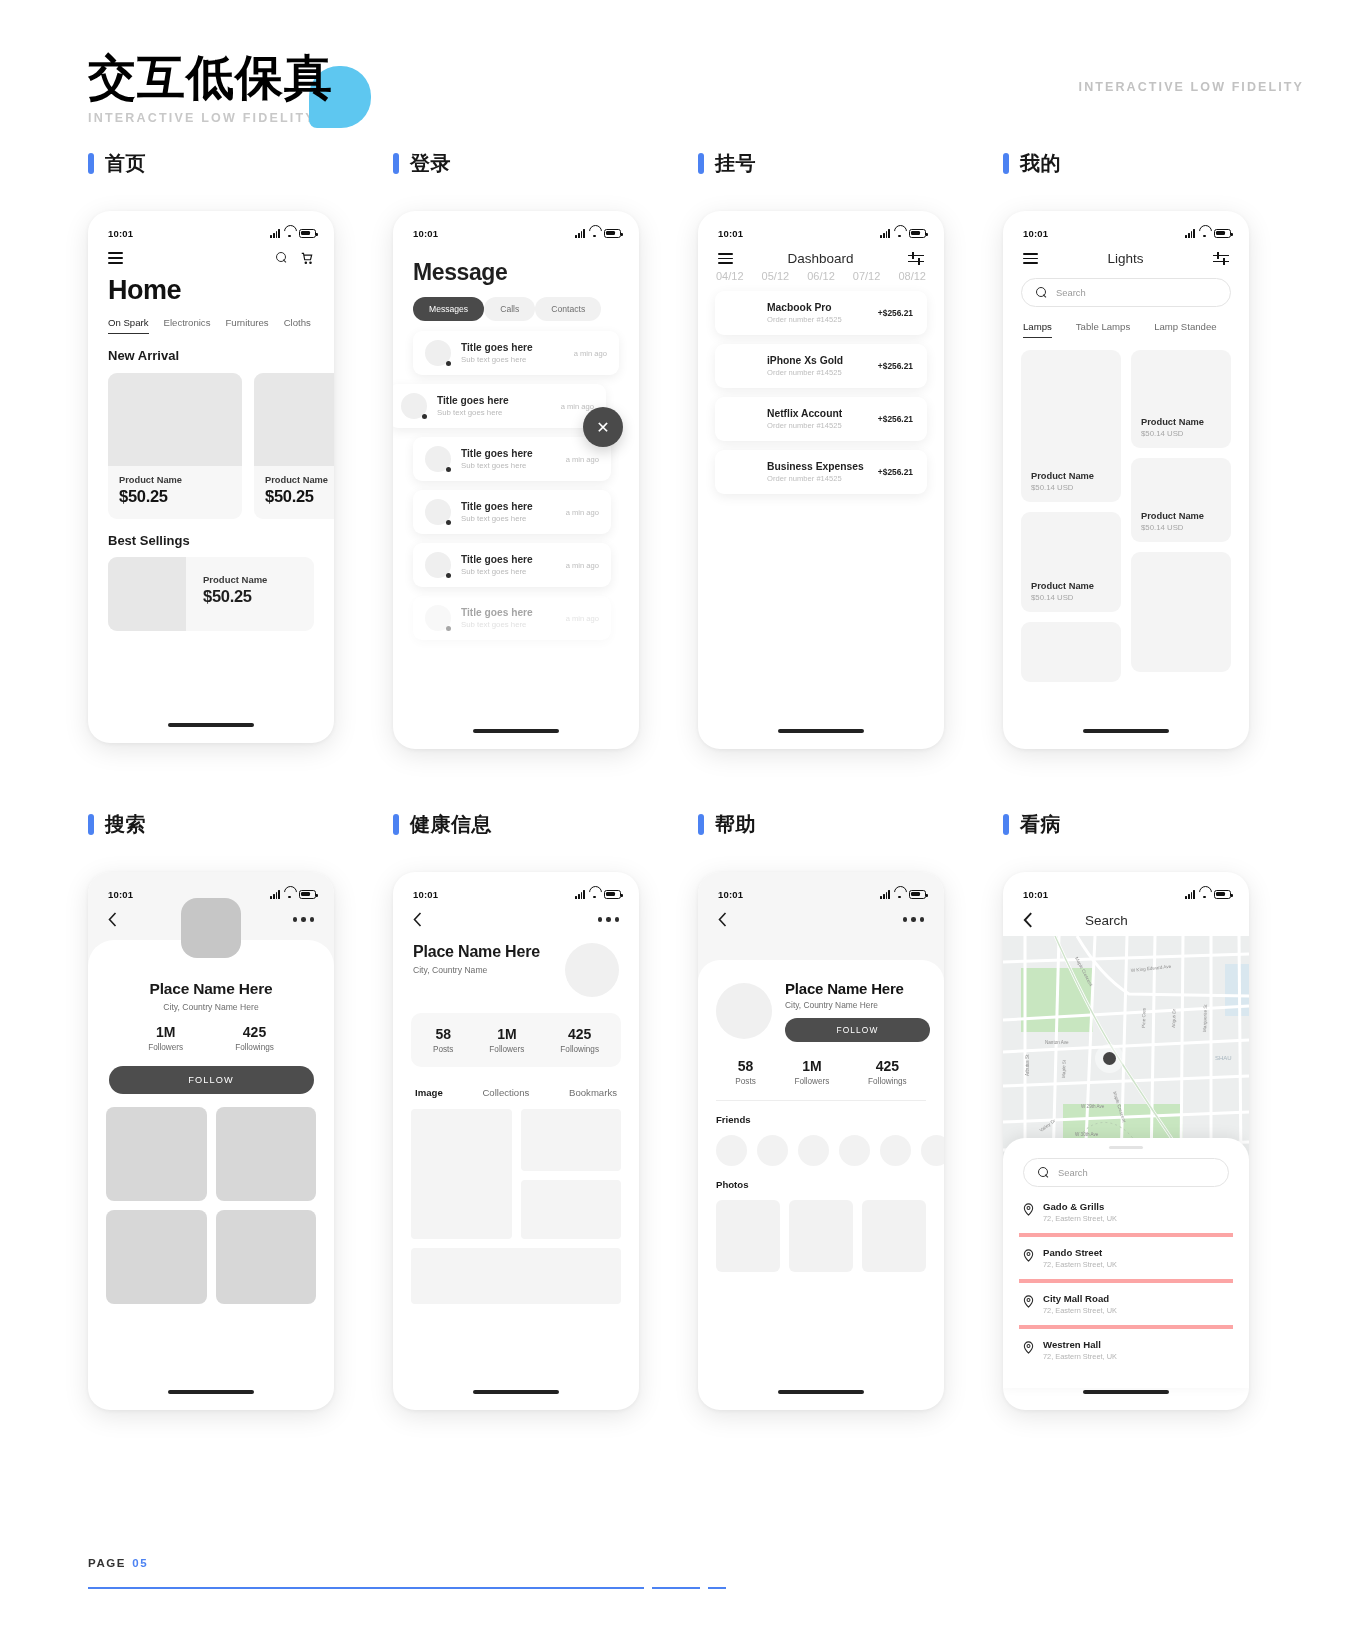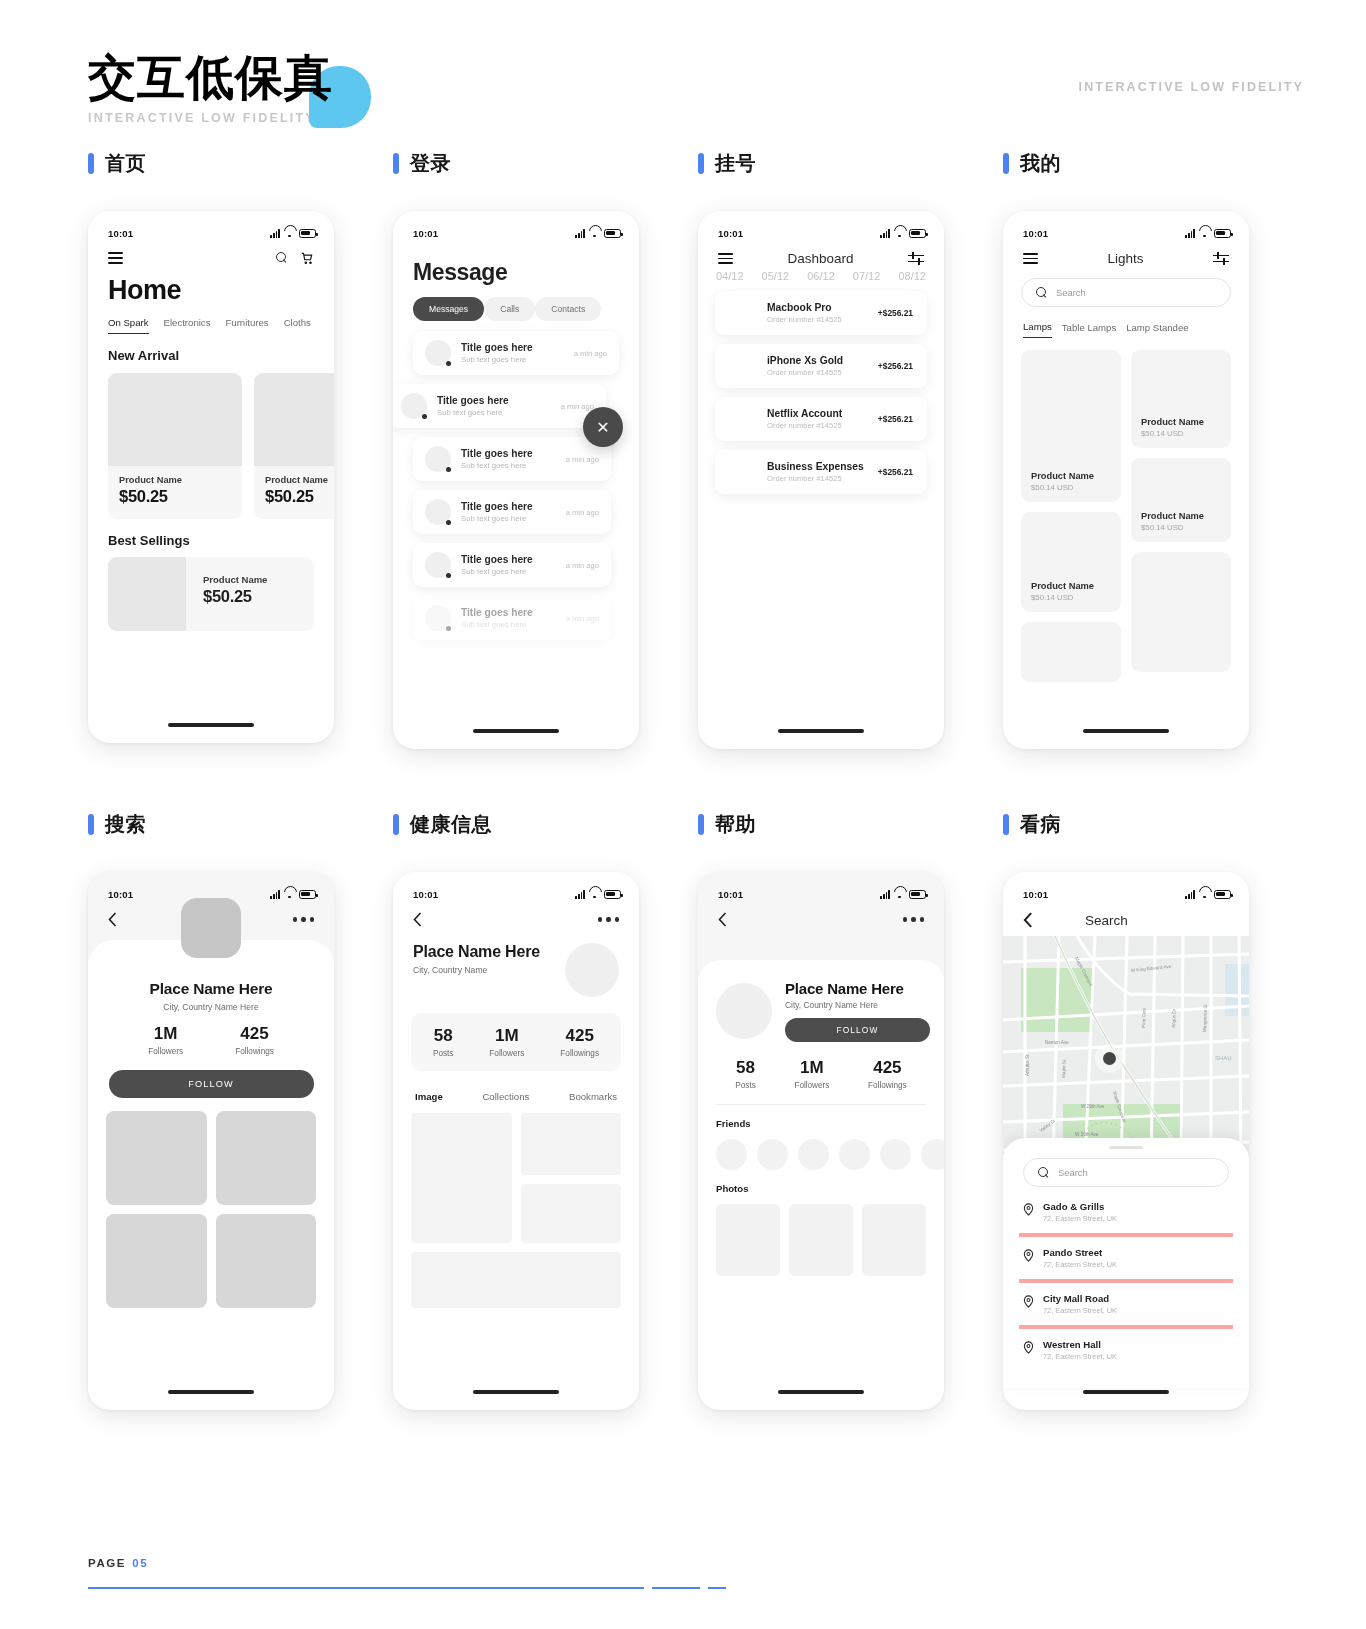--- a/index.html
+++ b/index.html
@@ -181,21 +181,21 @@
     padding: 40px 18px 0 18px; min-height: 300px;
   }
   .profA-avatar {
     position: absolute; left: 50%; transform: translateX(-50%); top: -42px;
     width: 60px; height: 60px; border-radius: 16px; background: #c6c6c6;
   }
   .center { text-align: center; }
   .pn-big { font-size: 15.5px; font-weight: 700; color: #1a1a1a; letter-spacing: -.2px; }
   .pn-sub { font-size: 8.6px; color: #6d6d6d; margin-top: 4px; }
   .stats2 { display: flex; justify-content: center; gap: 52px; margin-top: 12px; }
-  .stat .sv { font-size: 17px; font-weight: 700; color: #1a1a1a; }
+  .stat .sv { font-size: 14px; font-weight: 700; color: #1a1a1a; }
   .stat .sl { font-size: 8.2px; color: #6a6a6a; margin-top: 3px; }
   .followbtn {
     display: block; margin: 14px auto 0 auto; width: 205px; height: 28px; border-radius: 16px;
     background: #4d4d4d; color: #fff; font-size: 9.2px; letter-spacing: 1.1px;
     display: flex; align-items: center; justify-content: center; border: none; font-family: inherit;
   }
   .grid2 { display: grid; grid-template-columns: 1fr 1fr; gap: 9px; margin-top: 13px; }
   .gtile { background: #d7d7d7; border-radius: 8px; height: 94px; }
 
   
@@ -527,21 +527,21 @@
               <i class="h1"></i>
               <i class="h2"></i>
               <i class="k1"></i>
               <i class="k2"></i>
             </span>
         </div>
         <div class="searchbar">
           <span class="mag"></span>
           <span class="ph">Search</span>
         </div>
-        <div class="tabs" style="padding-top:14px;gap:10px;align-items:center;">
+        <div class="tabs" style="padding-top:14px;gap:24px;">
           <span class="tab active">Lamps</span>
           <span class="tab">Table Lamps</span>
           <span class="tab">Lamp Standee</span>
         </div>
         <div class="masonry">
           <div class="mcol">
             <div class="mtile" style="height:152px">
               <span class="pname">Product Name</span>
               <span class="pprice">$50.14 USD</span>
             </div>

